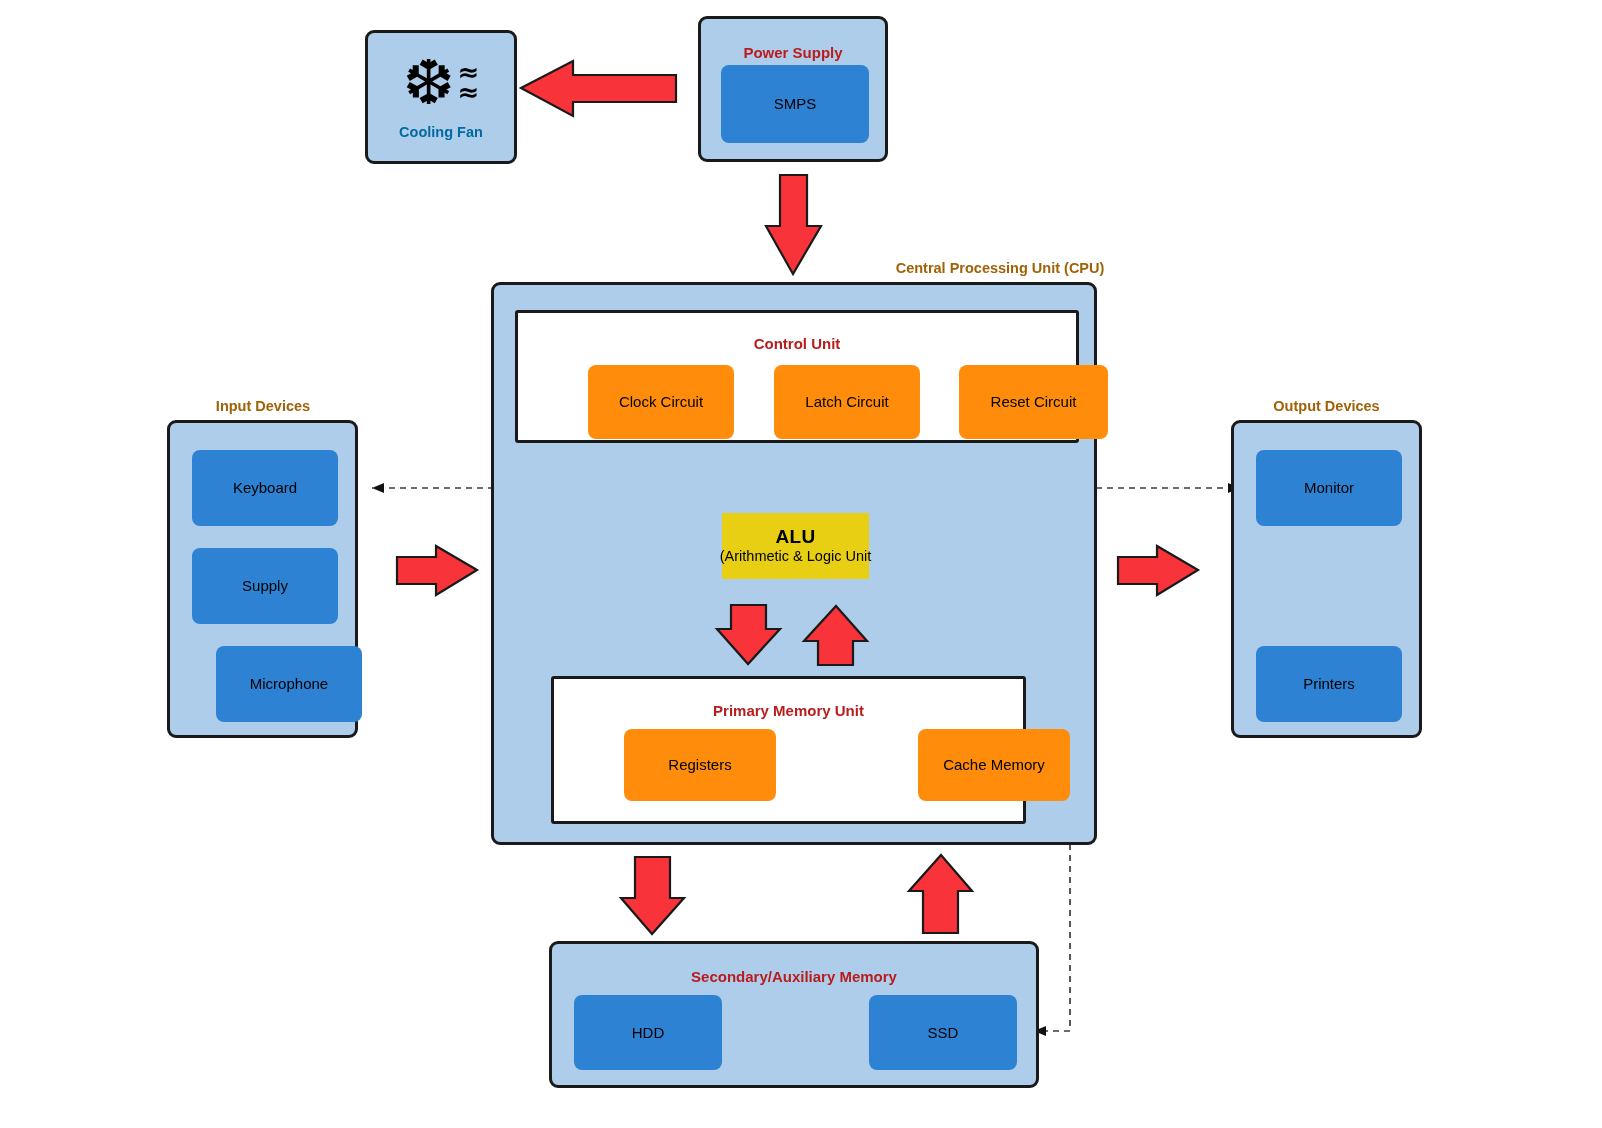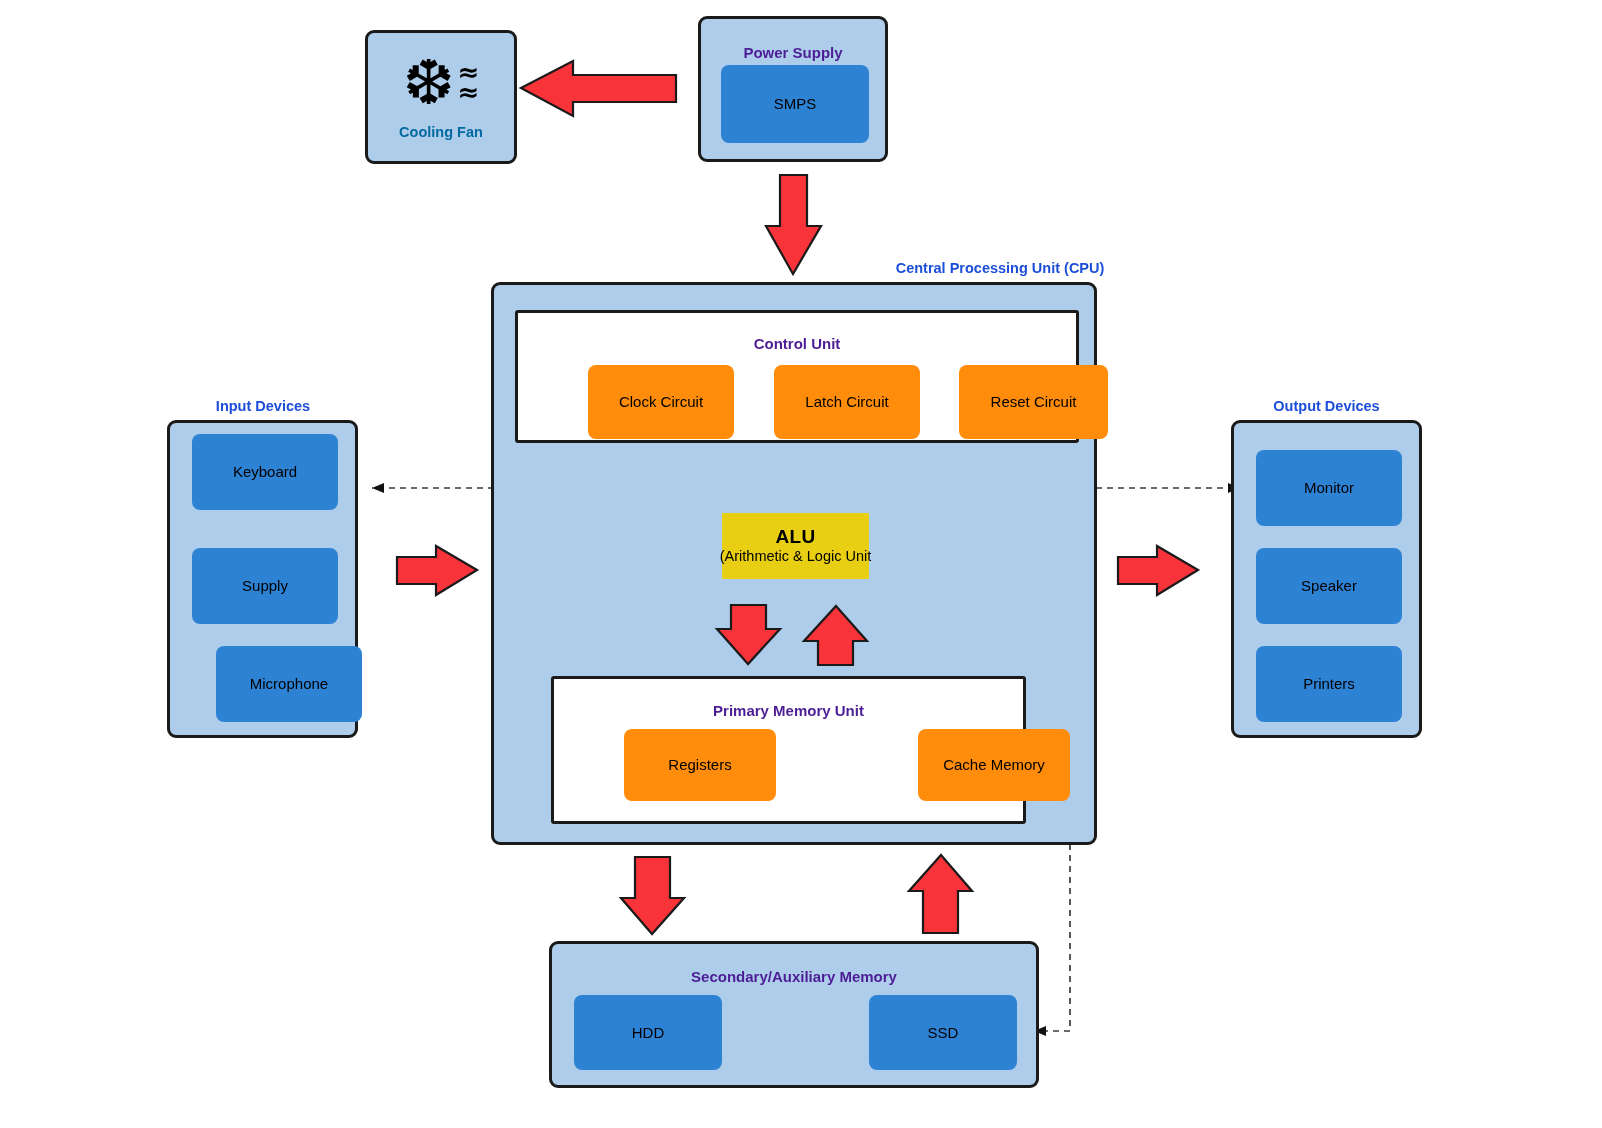--- a/index.html
+++ b/index.html
@@ -32,33 +32,33 @@
     position: absolute;
     background: #ffffff;
     border: 3px solid #1a1a1a;
     border-radius: 3px;
     box-sizing: border-box;
   }
   .grp-title {
     position: absolute;
     font-size: 14.5px;
     font-weight: bold;
-    color: #1d4ed8;
+    color: #a16207;
     text-align: center;
     white-space: nowrap;
     line-height: 1;
   }
   .inner-title {
     position: absolute;
     left: 0;
     right: 0;
     text-align: center;
     font-size: 15px;
     font-weight: bold;
-    color: #4c1d95;
+    color: #b91c1c;
     line-height: 1;
   }
   .chip {
     position: absolute;
     box-sizing: border-box;
     display: flex;
     align-items: center;
     justify-content: center;
     font-size: 15px;
     color: #000000;
@@ -201,29 +201,28 @@
 
     <div class="panel" style="left:57px; top:391px; width:475px; height:148px;">
       <div class="inner-title" style="top:24px;">Primary Memory Unit</div>
       <div class="chip chip-orange" style="left:22px; top:50px; width:152px; height:72px;">Registers</div>
       <div class="chip chip-orange" style="left:316px; top:50px; width:152px; height:72px;">Cache Memory</div>
     </div>
   </div>
 
   <div class="grp-title" style="left:167px; top:399px; width:192px;">Input Devices</div>
   <div class="grp" style="left:167px; top:420px; width:191px; height:318px;">
-    <div class="chip chip-blue" style="left:22px; top:11px; width:146px; height:76px;">Keyboard</div>
+    <div class="chip chip-blue" style="left:22px; top:27px; width:146px; height:76px;">Keyboard</div>
     <div class="chip chip-blue" style="left:22px; top:125px; width:146px; height:76px;">Supply</div>
     <div class="chip chip-blue" style="left:22px; top:223px; width:146px; height:76px;margin-left:24px;">Microphone</div>
   </div>
 
   <div class="grp-title" style="left:1231px; top:399px; width:191px;">Output Devices</div>
   <div class="grp" style="left:1231px; top:420px; width:191px; height:318px;">
     <div class="chip chip-blue" style="left:22px; top:27px; width:146px; height:76px;">Monitor</div>
-    <div class="chip chip-blue" style="left:22px; top:125px; width:146px; height:76px;">Speaker</div>
     <div class="chip chip-blue" style="left:22px; top:223px; width:146px; height:76px;">Printers</div>
   </div>
 
   <div class="grp" style="left:549px; top:941px; width:490px; height:147px;">
     <div class="inner-title" style="top:25px;">Secondary/Auxiliary Memory</div>
     <div class="chip chip-blue" style="left:22px; top:51px; width:148px; height:75px;">HDD</div>
     <div class="chip chip-blue" style="left:317px; top:51px; width:148px; height:75px;">SSD</div>
   </div>
 
   <svg class="layer above" viewBox="0 0 1602 1128" width="1602" height="1128">

